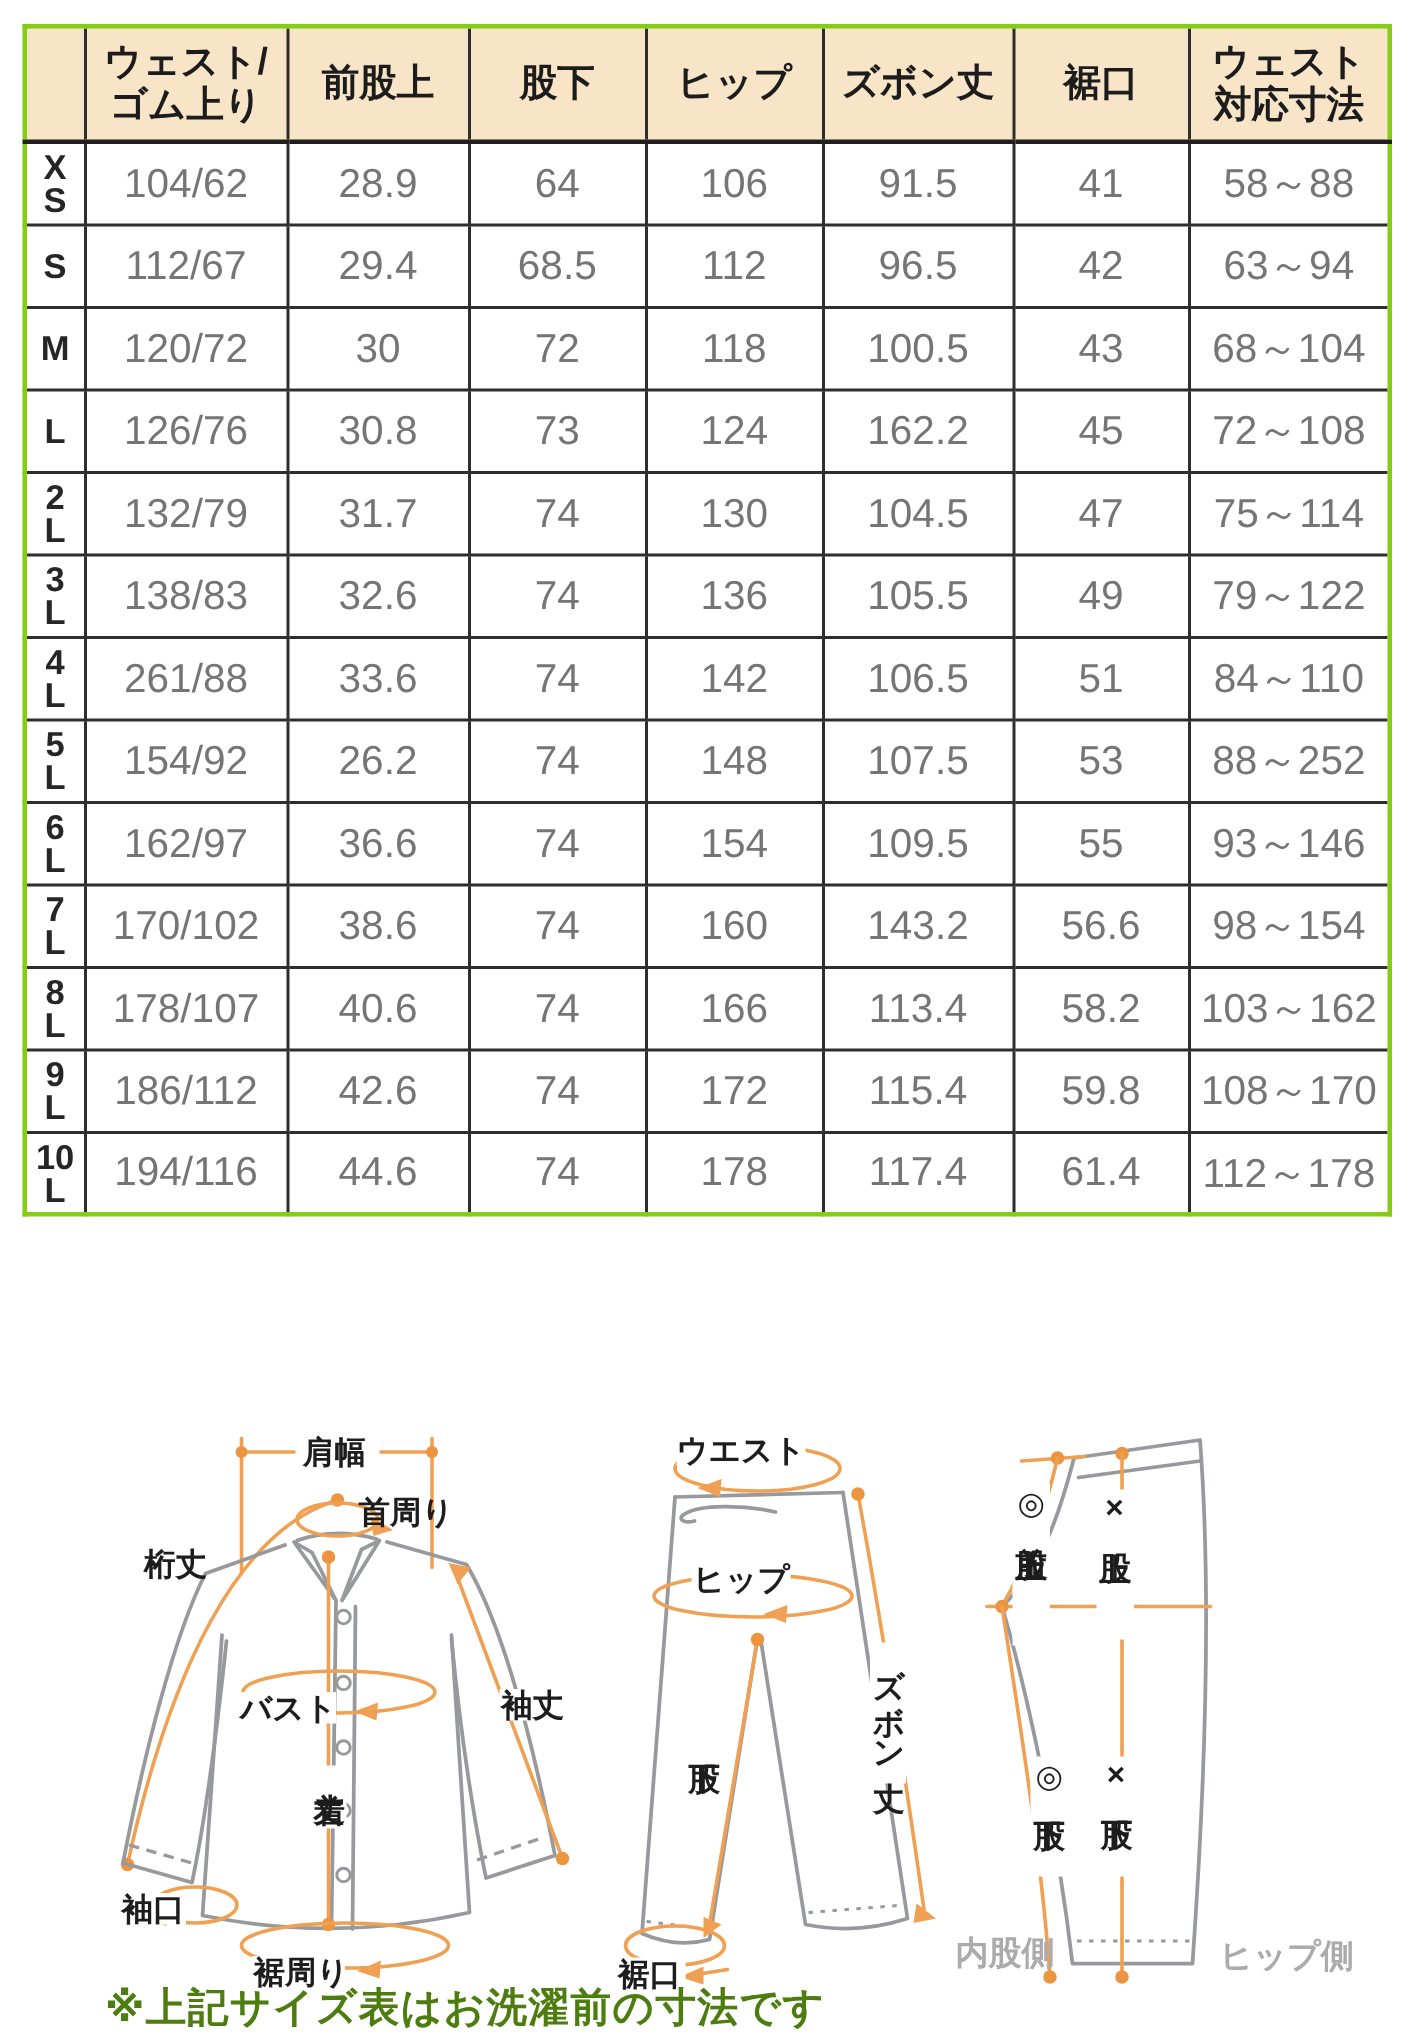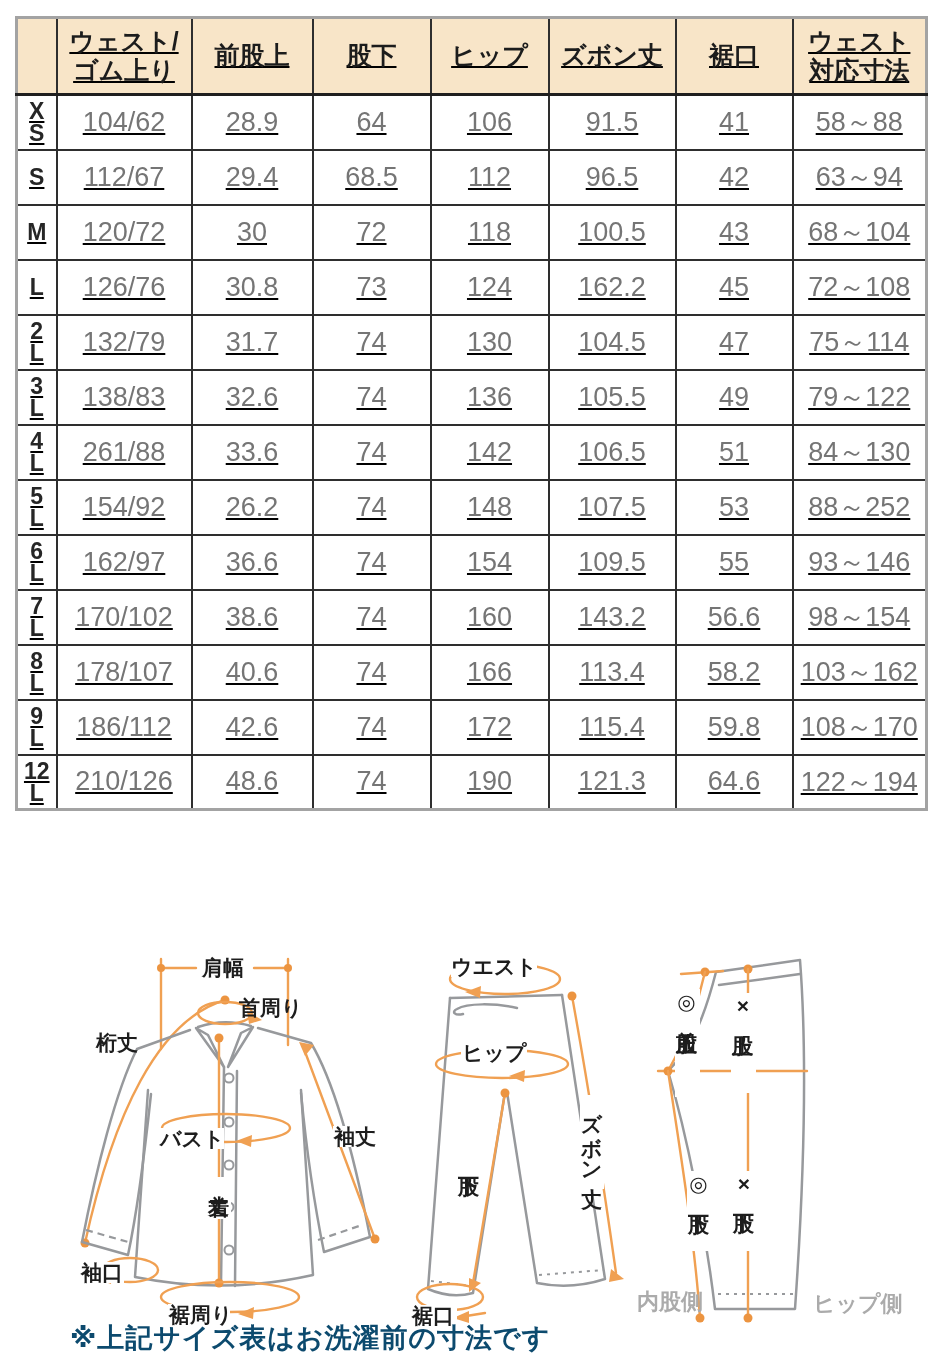--- a/index.html
+++ b/index.html
@@ -2,21 +2,21 @@
 <html><head>
 <meta charset="utf-8">
 <style>
   html,body{margin:0;padding:0;}
   body{
     width:940px;height:1360px;position:relative;background:#ffffff;
     font-family:"Liberation Sans","DejaVu Sans",sans-serif;overflow:hidden;
   }
   
   .table-wrap{position:absolute;left:15px;top:16px;}
-  table{border-collapse:collapse;table-layout:fixed;width:910px;border:3px solid #a3a3a3;text-decoration:underline;}
+  table{border-collapse:collapse;table-layout:fixed;width:910px;border:3px solid #84cc16;}
   th,td{border:2px solid #2e2e2e;text-align:center;vertical-align:middle;padding:0;}
   thead th{
     background:#F8E5C8;font-size:25px;font-weight:600;color:#1c1c1c;
     height:74px;white-space:pre-line;line-height:1.18;border-bottom:3px solid #1f1f1f;
   }
   tbody tr{height:55px;}
   tbody th{font-size:23px;font-weight:600;color:#262626;background:#fff;padding:0 1px;}
   tbody th div{line-height:22px;}
   tbody td{font-size:27px;color:#757575;background:#fff;letter-spacing:0px;}
   
@@ -26,21 +26,21 @@
   .vt{writing-mode:vertical-rl;text-orientation:upright;letter-spacing:1px;}
   .gline{stroke:#97999C;stroke-width:2.5;fill:none;stroke-linejoin:round;stroke-linecap:round;}
   .gdash{stroke:#97999C;stroke-width:2.2;fill:none;stroke-dasharray:7 5;}
   .gdot{stroke:#97999C;stroke-width:2;fill:none;stroke-dasharray:3 5;}
   .o{stroke:#F0A052;stroke-width:2.4;fill:none;stroke-linecap:round;}
   .odot{fill:#EC9440;stroke:none;}
   .oarr{fill:#F0A052;stroke:none;}
   .wbg{fill:#ffffff;stroke:none;}
   .btn{fill:#ffffff;stroke:#97999C;stroke-width:2;}
   
-  .note{position:absolute;left:70px;top:1320px;font-size:27px;font-weight:700;color:#0c4a6e;letter-spacing:1px;}
+  .note{position:absolute;left:70px;top:1320px;font-size:27px;font-weight:700;color:#4d7c0f;letter-spacing:1px;}
 </style>
 </head>
 <body>
 
 <div class="table-wrap">
   <table>
     <colgroup>
       <col style="width:40px">
         <col style="width:135px">
         <col style="width:121px">
@@ -144,21 +144,21 @@
           <th>
             <div>4</div>
             <div>L</div>
           </th>
           <td>261/88</td>
           <td>33.6</td>
           <td>74</td>
           <td>142</td>
           <td>106.5</td>
           <td>51</td>
-          <td>84～130</td>
+          <td>84～110</td>
         </tr>
         <tr>
           <th>
             <div>5</div>
             <div>L</div>
           </th>
           <td>154/92</td>
           <td>26.2</td>
           <td>74</td>
           <td>148</td>
@@ -213,30 +213,30 @@
           <td>186/112</td>
           <td>42.6</td>
           <td>74</td>
           <td>172</td>
           <td>115.4</td>
           <td>59.8</td>
           <td>108～170</td>
         </tr>
         <tr>
           <th>
-            <div>12</div>
-            <div>L</div>
-          </th>
-          <td>210/126</td>
-          <td>48.6</td>
-          <td>74</td>
-          <td>190</td>
-          <td>121.3</td>
-          <td>64.6</td>
-          <td>122～194</td>
+            <div>10</div>
+            <div>L</div>
+          </th>
+          <td>194/116</td>
+          <td>44.6</td>
+          <td>74</td>
+          <td>178</td>
+          <td>117.4</td>
+          <td>61.4</td>
+          <td>112～178</td>
         </tr>
       </tbody>
   </table>
 </div>
 
 <svg class="dia" style="left:38px;top:945px;" width="372" height="395" viewBox="0 0 372 395">
 
   <g>
     <path class="o" d="M123,14 V104"></path>
       <path class="o" d="M250,14 V100"></path>

